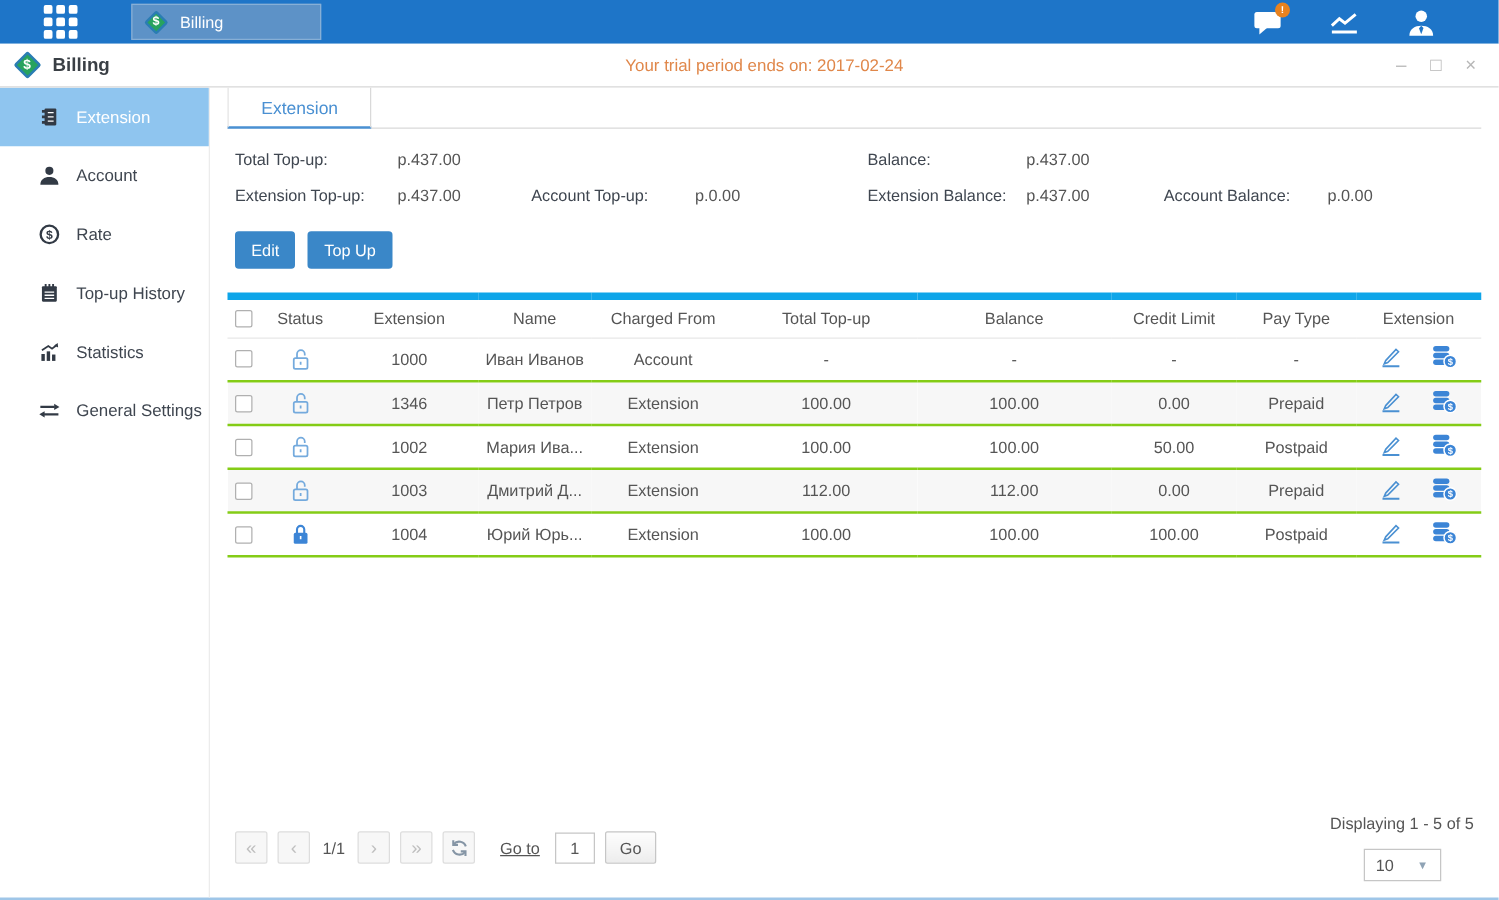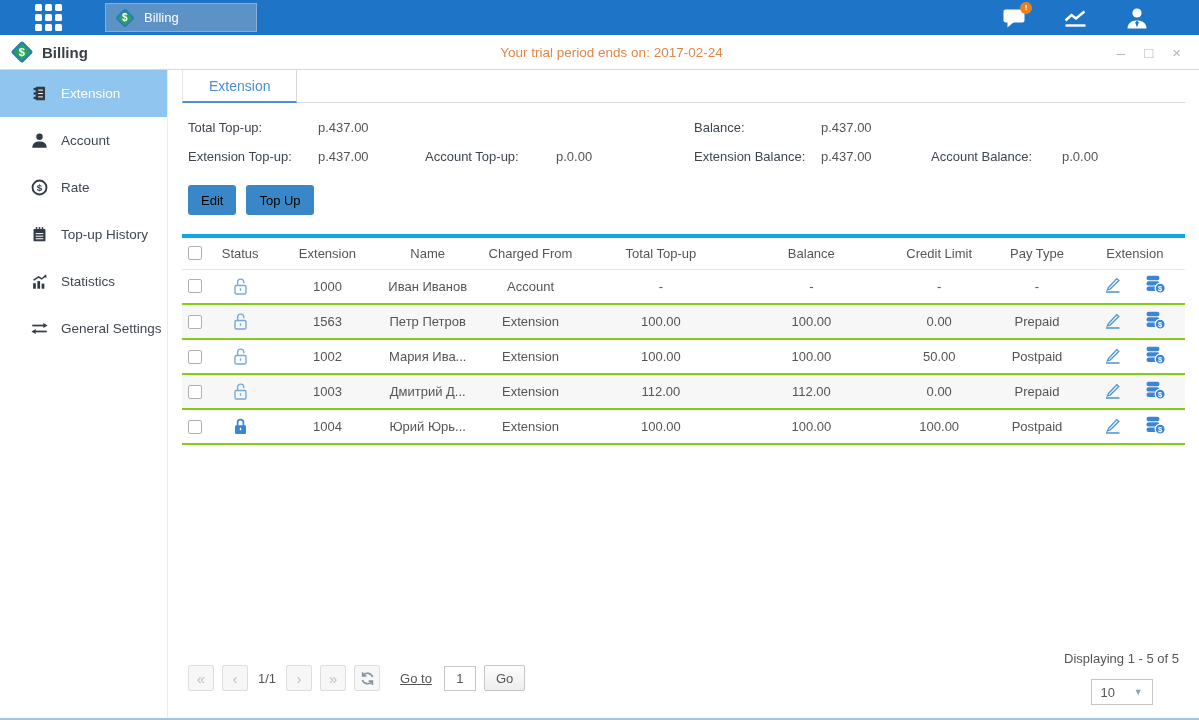--- a/index.html
+++ b/index.html
@@ -42,26 +42,26 @@
   
   .summary { display:flex; margin:17px 6px 0; font-size:13px; flex:0 0 auto; }
   .sum-grid { display:grid; grid-template-columns:130px 107px 131px 1fr; row-gap:14px; align-items:center; }
   .sum-left { width:506px; flex:0 0 auto; }
   .sum-right { flex:1; }
   .sum-right .sum-grid { grid-template-columns:127px 110px 131px 1fr; }
   .sum-label { font-weight:normal; color:#3f4650; }
   .sum-value { color:#555; }
 
   .btn-row { display:flex; gap:10px; margin:21px 6px 0; flex:0 0 auto; }
-  .btn-blue { background:#3a87c8; color:#000000; border:none; border-radius:3px; font-size:13px; height:30px; padding:0 13px; cursor:pointer; font-family:inherit; }
+  .btn-blue { background:#3a87c8; color:#ffffff; border:none; border-radius:3px; font-size:13px; height:30px; padding:0 13px; cursor:pointer; font-family:inherit; }
 
   
   .table-wrap { margin-top:19px; flex:0 0 auto; }
   table { width:100%; border-collapse:collapse; table-layout:fixed; font-size:13px; color:#555; }
-  thead tr { border-top:4px solid #0ea5e9; border-bottom:1px solid #e7e7e7; height:33px; }
+  thead tr { border-top:6px solid #0ea5e9; border-bottom:1px solid #e7e7e7; height:33px; }
   th { font-weight:normal; color:#555; text-align:center; white-space:nowrap; overflow:hidden; }
   tbody tr { height:35px; border-bottom:2px solid #84cc16; }
   tbody tr.alt { background:#f7f7f7; }
   td { text-align:center; white-space:nowrap; overflow:hidden; }
   .cbx { width:14px; height:14px; border:1px solid #b0b0b0; border-radius:2px; background:#fff; margin:0 auto; cursor:pointer; }
   .op-wrap { display:inline-flex; align-items:center; gap:22px; }
   .op-wrap svg { cursor:pointer; }
   td svg { vertical-align:middle; }
 
   
@@ -301,21 +301,21 @@
               </tr>
               <tr class="alt">
                 <td>
                   <div class="cbx"></div>
                 </td>
                 <td><svg width="17" height="19" viewBox="0 0 17 19">
                     <rect x="3" y="8.5" width="11" height="8.5" rx="1.3" fill="none" stroke="#74aadd" stroke-width="1.4"></rect>
                     <path d="M5.6 8.5 V5.2 a3.1 3.1 0 0 1 6.2 0 V6.3" fill="none" stroke="#74aadd" stroke-width="1.4"></path>
                     <line x1="8.5" y1="11.3" x2="8.5" y2="13.8" stroke="#74aadd" stroke-width="1.4"></line>
                   </svg></td>
-                <td>1563</td>
+                <td>1346</td>
                 <td>Петр Петров</td>
                 <td>Extension</td>
                 <td>100.00</td>
                 <td>100.00</td>
                 <td>0.00</td>
                 <td>Prepaid</td>
                 <td><span class="op-wrap">
                     <svg width="19" height="19" viewBox="0 0 19 19">
                       <path d="M5.5 12.5 L13.8 3.6 l2 1.8 L7.2 14 l-2.8 1 z" fill="none" stroke="#4a90d2" stroke-width="1.3"></path>
                       <line x1="3" y1="17" x2="16.5" y2="17" stroke="#4a90d2" stroke-width="1.5"></line>

